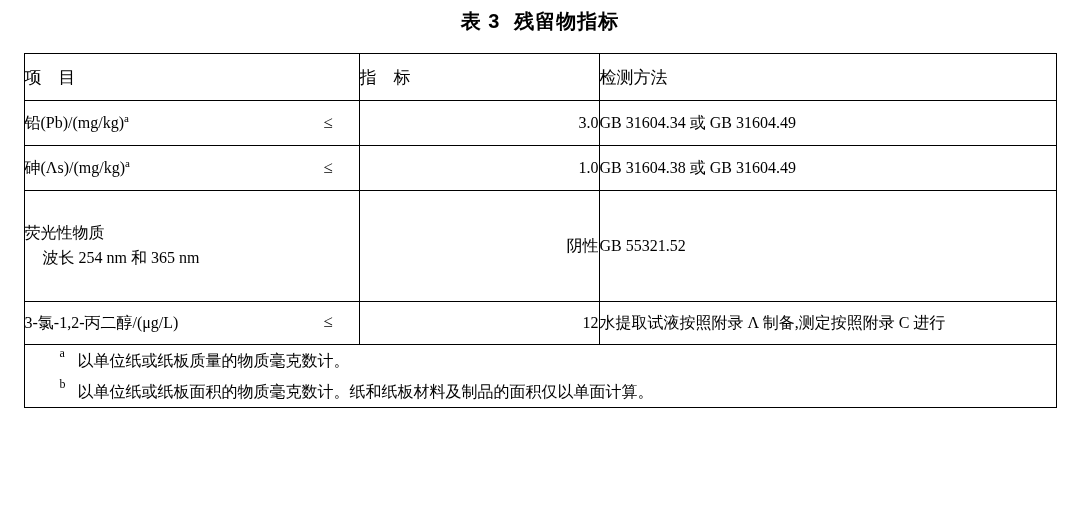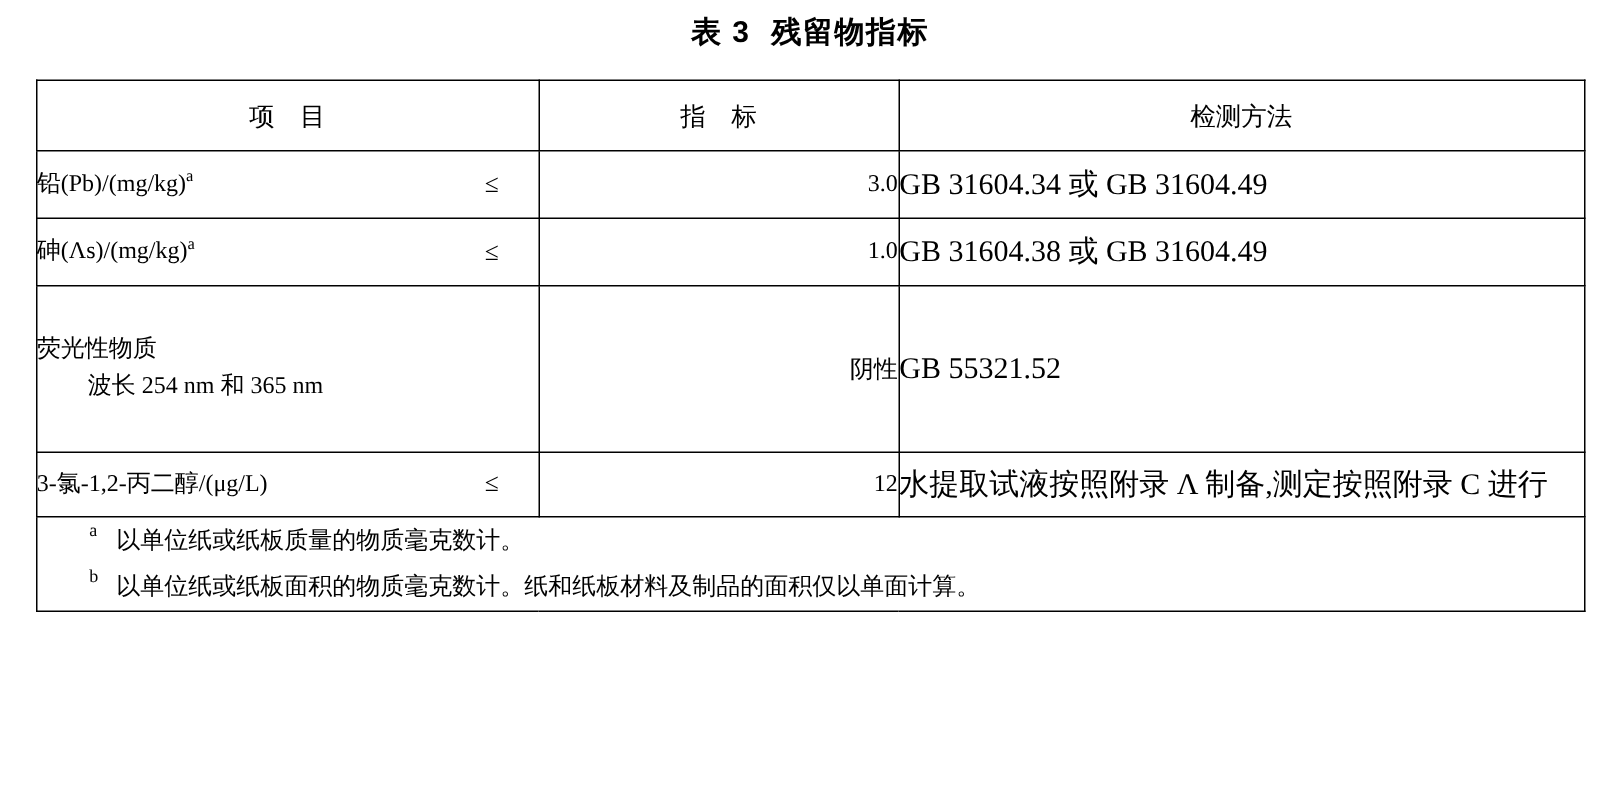--- a/index.html
+++ b/index.html
@@ -42,21 +42,21 @@
     border: 1px solid #000;
     padding: 0;
     vertical-align: middle;
     font-weight: normal;
   }
   
   table.spec {
     border: 1.6px solid #000;
   }
   .hdr td {
-    text-align: center;
+    text-align: left;
     font-size: 17px;
     height: 46px;
     font-family: "Liberation Sans", sans-serif;
   }
   .col-item   { width: 335px; }
   .col-index  { width: 240px; }
   .col-method { width: 457px; }
 
   .cell-item {
     padding: 9px 12px 9px 18px;
@@ -74,31 +74,31 @@
     padding-top: 13px;
     padding-bottom: 13px;
   }
   .cell-index {
     text-align: right;
     font-size: 16px;
     padding: 9px 6px;
   }
   .cell-method {
     padding: 9px 10px 9px 14px;
-    font-size: 20px;
+    font-size: 16px;
     line-height: 1.7;
   }
   .r-lead td, .r-ars td { height: 44px; }
   .r-fluo td { height: 84px; }
   .r-form td { height: 78px; }
   .r-dcp td, .r-mcpd td { height: 42px; }
 
   .sub-line {
     display: block;
-    padding-left: 34px;
+    padding-left: 18px;
   }
   .foot td {
     padding: 10px 14px 12px 14px;
     font-size: 16px;
     line-height: 1.95;
   }
   .fn-line {
     display: block;
     padding-left: 35px;
     text-indent: 0;

